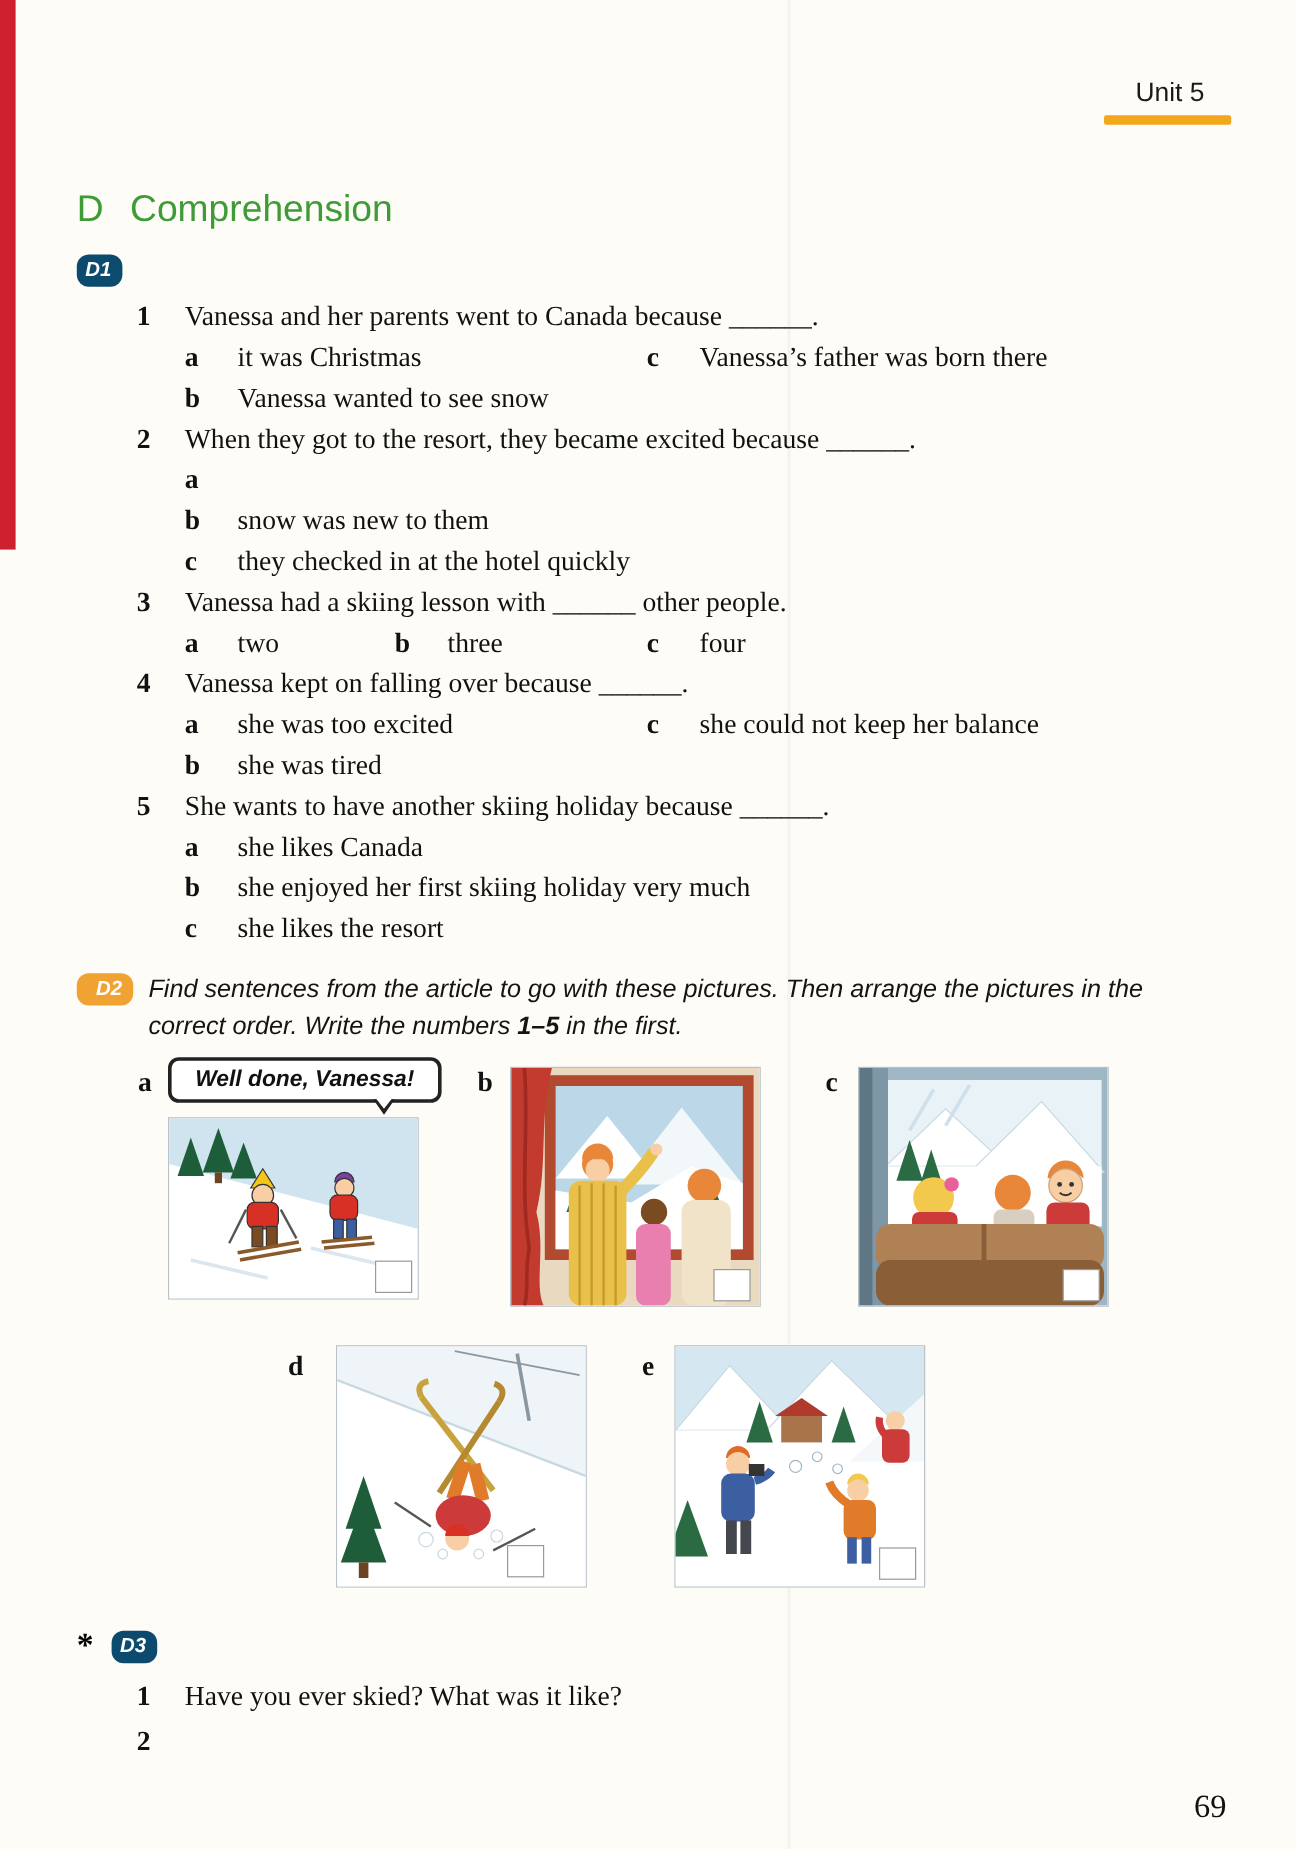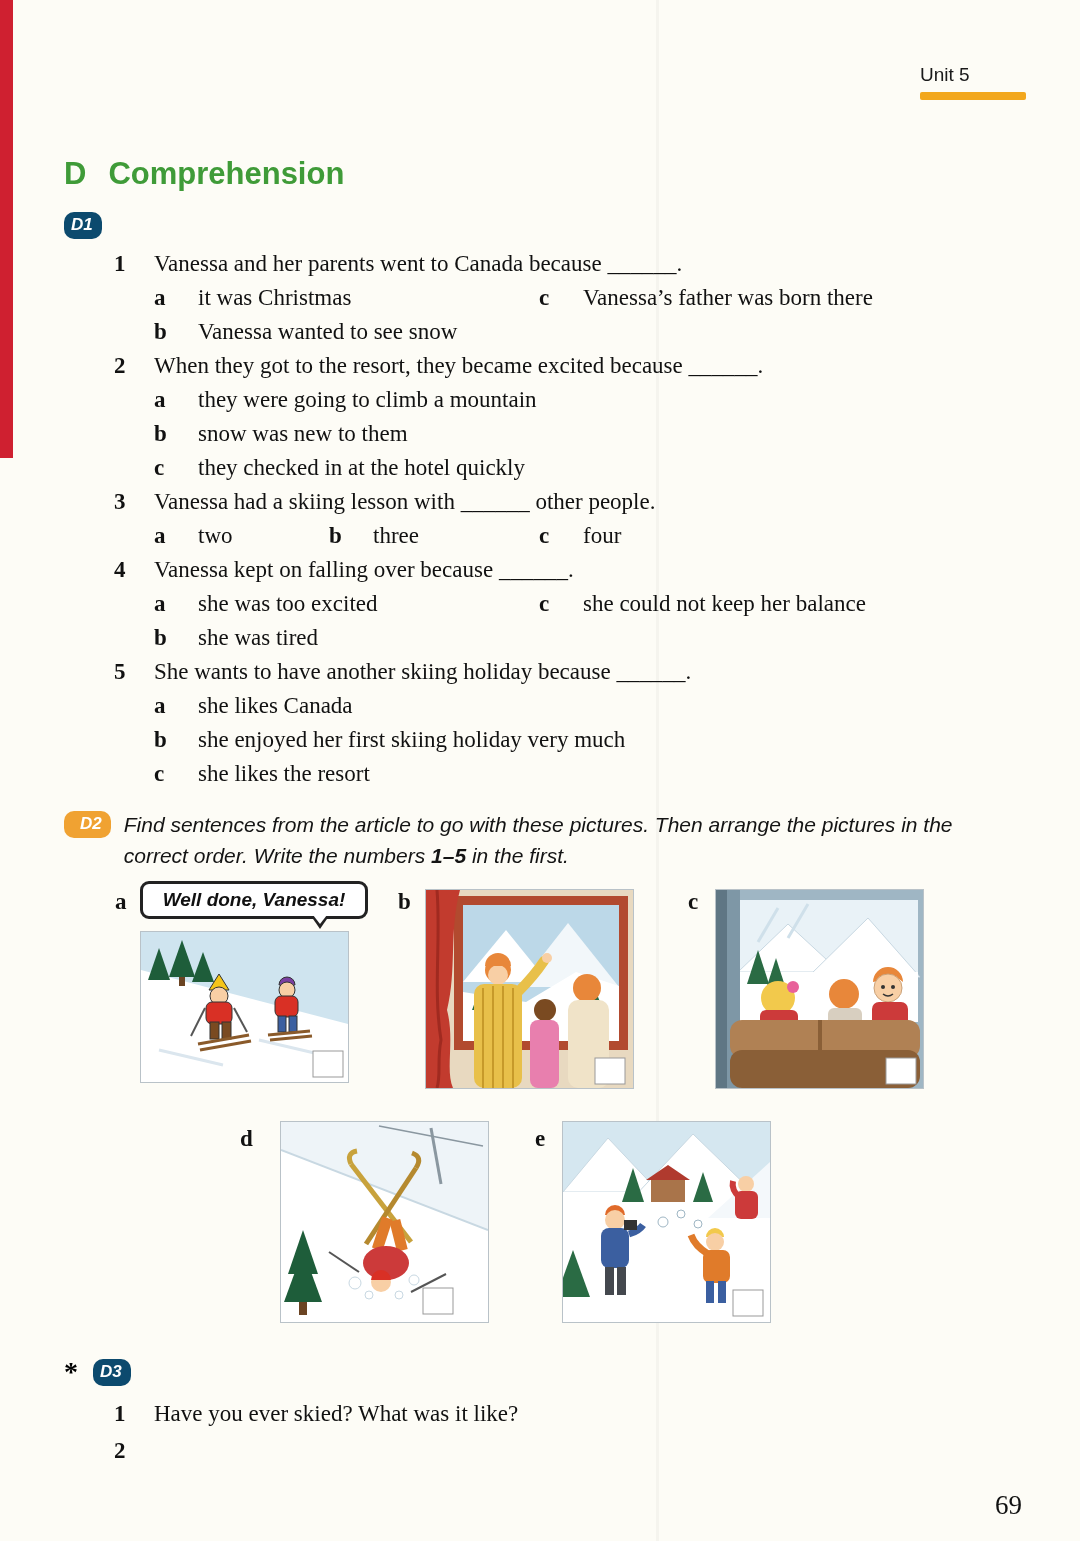--- a/index.html
+++ b/index.html
@@ -2,26 +2,26 @@
 <html><head>
 <meta charset="utf-8">
 <style>
   * { margin:0; padding:0; box-sizing:border-box; }
   body { width:1080px; height:1541px; font-family:"Liberation Serif", serif; background:#e9e9e4; }
   .page { position:relative; width:1080px; height:1541px; background:#fdfcf6; overflow:hidden; }
   .spine { position:absolute; left:0; top:0; width:13px; height:458px; background:#cf2030; }
   .fold { position:absolute; left:656px; top:0; width:3px; height:100%; background:rgba(60,60,50,0.04); }
 
   .unit-block { position:absolute; top:64px; right:50px; width:110px; }
-  .unit-label { font-family:"Liberation Sans", sans-serif; font-size:19px; color:#1a1a1a; }
+  .unit-label { font-family:"Liberation Sans", sans-serif; font-size:22px; color:#1a1a1a;text-align:center; }
   .unit-bar { margin-top:6px; height:8px; width:106px; background:#f2a71d; border-radius:2px; }
 
   .content { position:absolute; left:0; top:0; width:1080px; padding:156px 56px 0 64px; }
 
-  .section-heading { font-family:"Liberation Sans", sans-serif; font-weight:bold; font-size:31px; color:#3f9b38; line-height:36px; }
+  .section-heading { font-family:"Liberation Sans", sans-serif; font-weight:normal; font-size:31px; color:#3f9b38; line-height:36px; }
   .section-heading .letter { margin-right:22px; }
 
   .ex-header { display:flex; align-items:flex-start; gap:13px; margin-top:18px; }
   .badge { flex:0 0 auto; font-family:"Liberation Sans", sans-serif; font-style:italic; font-weight:bold;
            font-size:17px; color:#ffffff; padding:3px 9px 4px 7px; border-radius:10px; margin-top:2px; }
   .badge.green { background:#0c4a6e; }
   .badge.orange { background:#f0a232;padding-left:16px; }
   .instruction { font-family:"Liberation Sans", sans-serif; font-style:italic; font-size:21px; color:#141414; line-height:31px; max-width:880px; }
 
   .questions { margin:8px 0 0 50px; }
@@ -102,21 +102,20 @@
       </div>
 
       <div>
         <div class="q-line">
             <span class="q-num">2</span>
             <span>When they got to the resort, they became excited because ______.</span>
           </div>
         <div class="opt-row">
           <span class="opt">
               <span class="opt-label">a</span>
-              <span>they were going to climb a mountain</span>
             </span>
         </div>
         <div class="opt-row">
           <span class="opt">
               <span class="opt-label">b</span>
               <span>snow was new to them</span>
             </span>
         </div>
         <div class="opt-row">
           <span class="opt">

